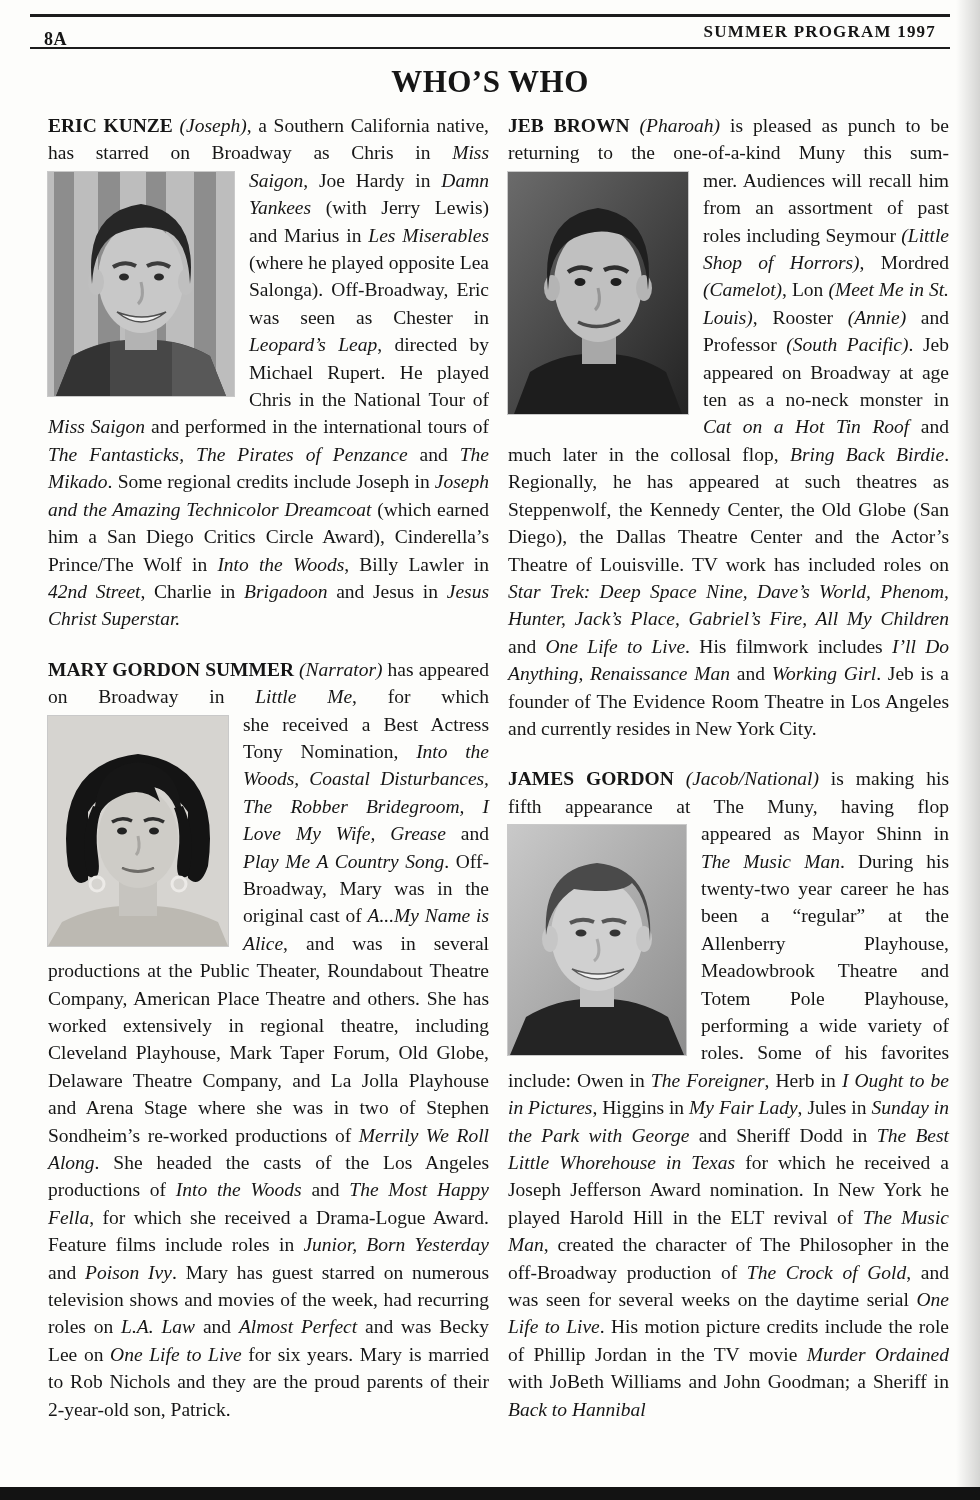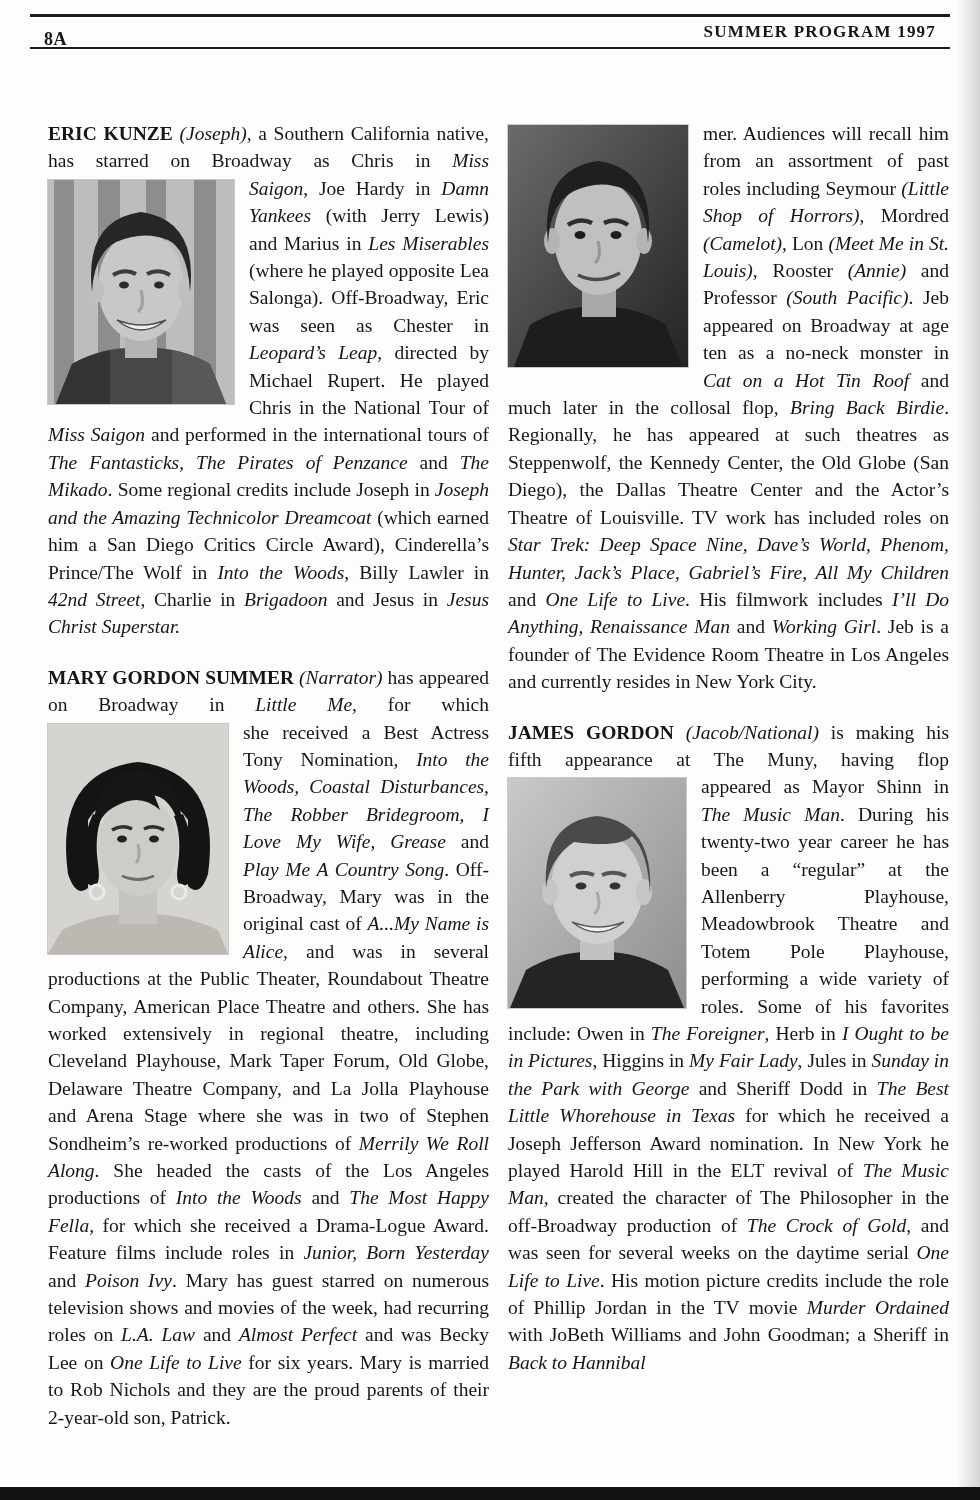--- a/index.html
+++ b/index.html
@@ -17,21 +17,21 @@
   
   .watermark{position:absolute;left:90px;top:450px;width:800px;text-align:center;z-index:3;
              font-weight:700;color:transparent;-webkit-text-stroke:3px #dcdcda;opacity:.55;
              pointer-events:none;line-height:310px;}
   .watermark .wl1{font-size:250px;}
   .watermark .wl2{font-size:250px;}
   
   .col{position:absolute;top:112px;width:441px;z-index:1;}
   .col.left{left:48px;}
   .col.right{left:508px;}
-  .bio{margin:8px 0 23px 0;}
+  .bio{margin:0 0 23px 0;}
   .bio p{margin:0;font-size:19.5px;line-height:27.4px;text-align:justify;}
   .bio p.intro{text-align:justify;text-align-last:justify;}
   .bold{font-weight:700;}
   .ital{font-style:italic;}
   
   .photo{float:left;margin:5px 15px 6px 0;box-shadow:0 0 0 1px #c9c9c9;}
   .photo svg{display:block;}
   
   .scan-edge{position:absolute;top:0;right:0;width:24px;height:100%;z-index:4;pointer-events:none;
              background:linear-gradient(to right,rgba(0,0,0,0),rgba(0,0,0,.16));}
@@ -40,20 +40,21 @@
 </head>
 <body>
 
 <div class="page">
 
   <div class="header">
     <span class="pageno">8A</span>
     <span class="issue">SUMMER PROGRAM 1997</span>
   </div>
 
+  <h1 class="title">WHO’S WHO</h1>
 
 
   <div class="col left">
 
     <section class="bio">
       <p class="intro"><span class="bold">ERIC KUNZE </span><span class="ital">(Joseph)</span><span>, a Southern California native, has starred on Broadway as Chris in </span><span class="ital">Miss</span></p>
       <p class="rest">
         <span class="photo">
           <svg width="186" height="224" viewBox="0 0 186 224">
             <rect width="186" height="224" fill="#bdbdbd"></rect>
@@ -106,20 +107,21 @@
           </svg>
         </span><span><span>she received a Best Actress Tony Nomination, </span><span class="ital">Into the Woods, Coastal Disturbances, The Robber Bridegroom, I Love My Wife, Grease</span><span> and </span><span class="ital">Play Me A Country Song</span><span>. Off-Broadway, Mary was in the original cast of </span><span class="ital">A...My Name is Alice</span><span>, and was in several productions at the Public Theater, Roundabout Theatre Company, American Place Theatre and others. She has worked extensively in regional theatre, including Cleveland Playhouse, Mark Taper Forum, Old Globe, Delaware Theatre Company, and La Jolla Playhouse and Arena Stage where she was in two of Stephen Sondheim’s re-worked productions of </span><span class="ital">Merrily We Roll Along</span><span>. She headed the casts of the Los Angeles productions of </span><span class="ital">Into the Woods</span><span> and </span><span class="ital">The Most Happy Fella</span><span>, for which she received a Drama-Logue Award. Feature films include roles in </span><span class="ital">Junior, Born Yesterday</span><span> and </span><span class="ital">Poison Ivy</span><span>. Mary has guest starred on numerous television shows and movies of the week, had recurring roles on </span><span class="ital">L.A. Law</span><span> and </span><span class="ital">Almost Perfect</span><span> and was Becky Lee on </span><span class="ital">One Life to Live</span><span> for six years. Mary is married to Rob Nichols and they are the proud parents of their 2-year-old son, Patrick.</span></span>
       </p>
     </section>
 
   </div>
 
   <div class="col right">
 
     <section class="bio">
+      <p class="intro"><span class="bold">JEB BROWN </span><span class="ital">(Pharoah)</span><span> is pleased as punch to be returning to the one-of-a-kind Muny this sum-</span></p>
       <p class="rest">
         <span class="photo">
           <svg width="180" height="242" viewBox="0 0 180 242">
             <defs>
               <linearGradient id="jbg" x1="0" y1="0" x2="1" y2="1">
                 <stop offset="0" stop-color="#6b6b6b"></stop>
                   <stop offset="1" stop-color="#232323"></stop>
               </linearGradient>
             </defs>
             <rect width="180" height="242" fill="url(#jbg)"></rect>

